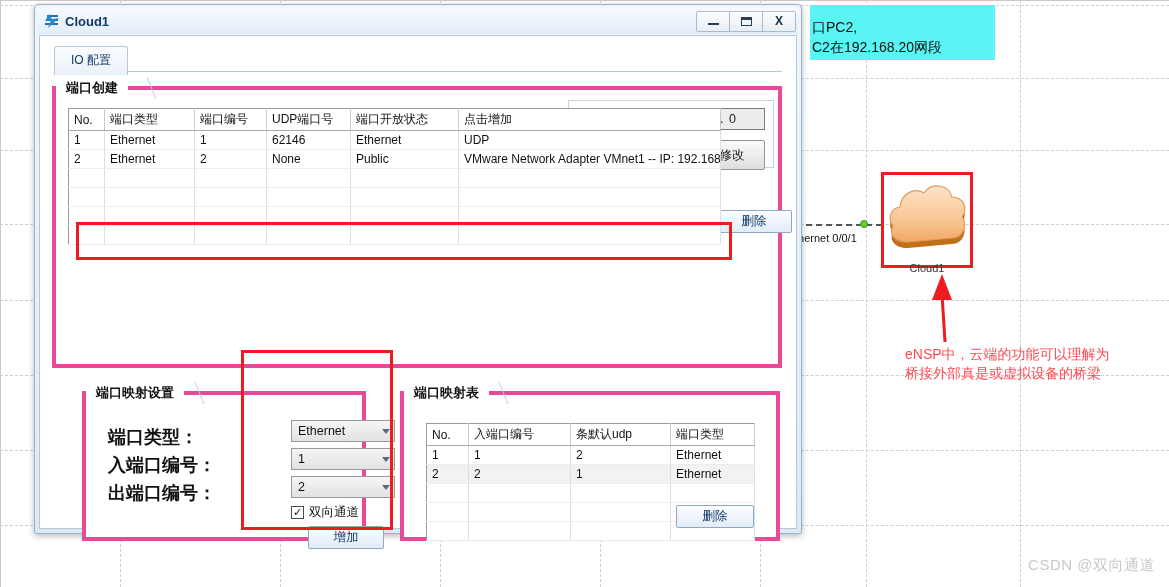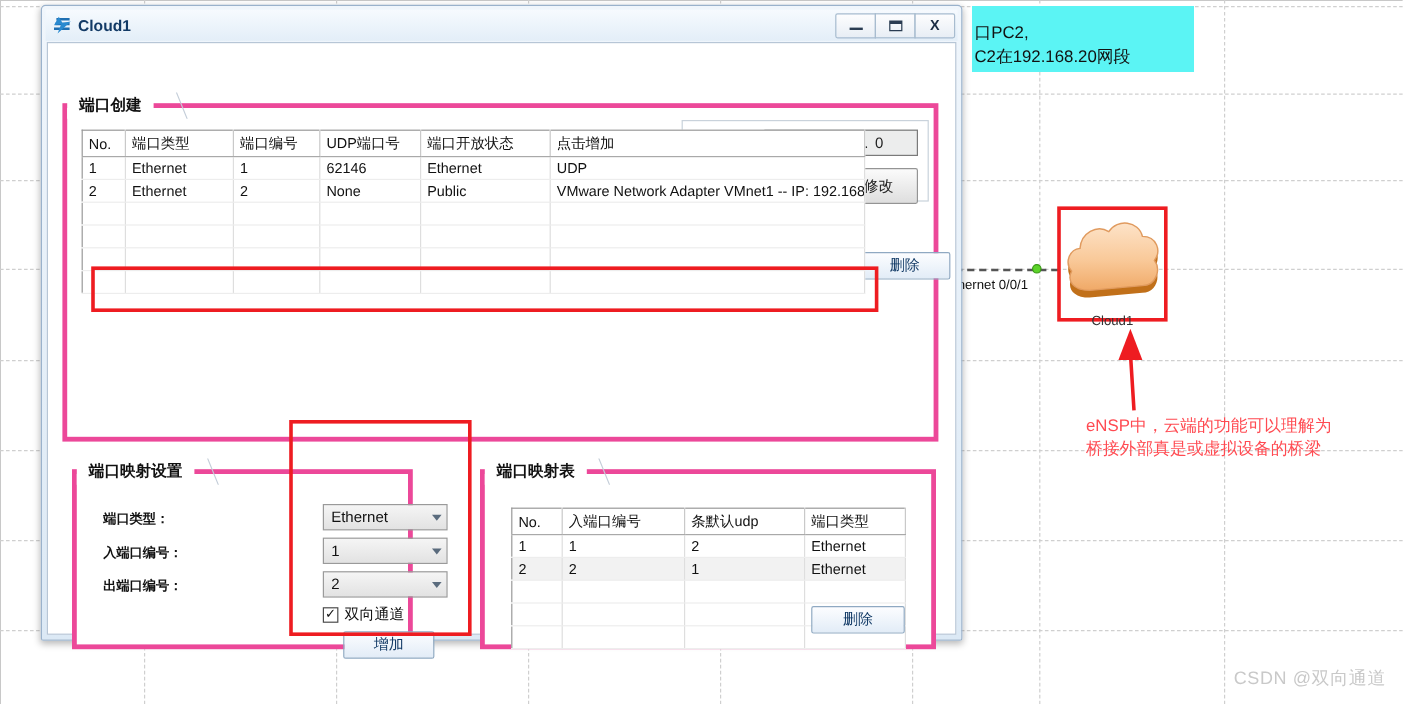--- a/index.html
+++ b/index.html
@@ -146,25 +146,25 @@
     font-weight:bold; font-size:13px; color:#111;
     white-space:nowrap;
   }
   .tab-slant {
     position:absolute; top:-13px; height:22px; width:18px;
     border-right:1px solid #c3cdd8;
     transform:skewX(22deg);
   }
 
   #gb-portcreate { left:12px; top:50px; width:730px; height:282px; }
-  #gb-mapset     { left:20px; top:355px; width:284px; height:150px; }
+  #gb-mapset     { left:42px; top:355px; width:284px; height:150px; }
   #gb-maptable   { left:360px; top:355px; width:380px; height:150px; }
 
   
-  .lbl { position:absolute; font-size:11px; color:#111; white-space:nowrap; }
+  .lbl { position:absolute; font-size:18px; color:#111; white-space:nowrap; }
   .lbl-b { font-weight:bold; }
 
   .combo {
     position:absolute;
     background:linear-gradient(to bottom,#ffffff,#f3f6f9);
     border:1px solid #8aa7c4;
     display:flex; align-items:center;
     padding:0 4px 0 6px;
     font-size:12.5px; color:#111;
   }
@@ -335,20 +335,24 @@
           <div class="glyph-max"></div>
         </div>
       <div class="win-btn">
           <span>X</span>
         </div>
     </div>
   </div>
 
   <div id="window-body">
 
+    <div id="tabrow">
+      <div id="tab-underline"></div>
+      <div id="tab-io">IO 配置</div>
+    </div>
 
     <div class="groupbox" id="gb-portcreate">
       <div class="group-title-tab">端口创建</div>
       <div class="tab-slant" style="left:78px"></div>
 
       <div class="lbl lbl-b" style="left:22px; top:55px">绑定信息：</div>
       <div class="combo" style="left:100px; top:50px; width:252px; height:22px">
         <span>UDP</span>
         <span class="caret"></span>
       </div>

